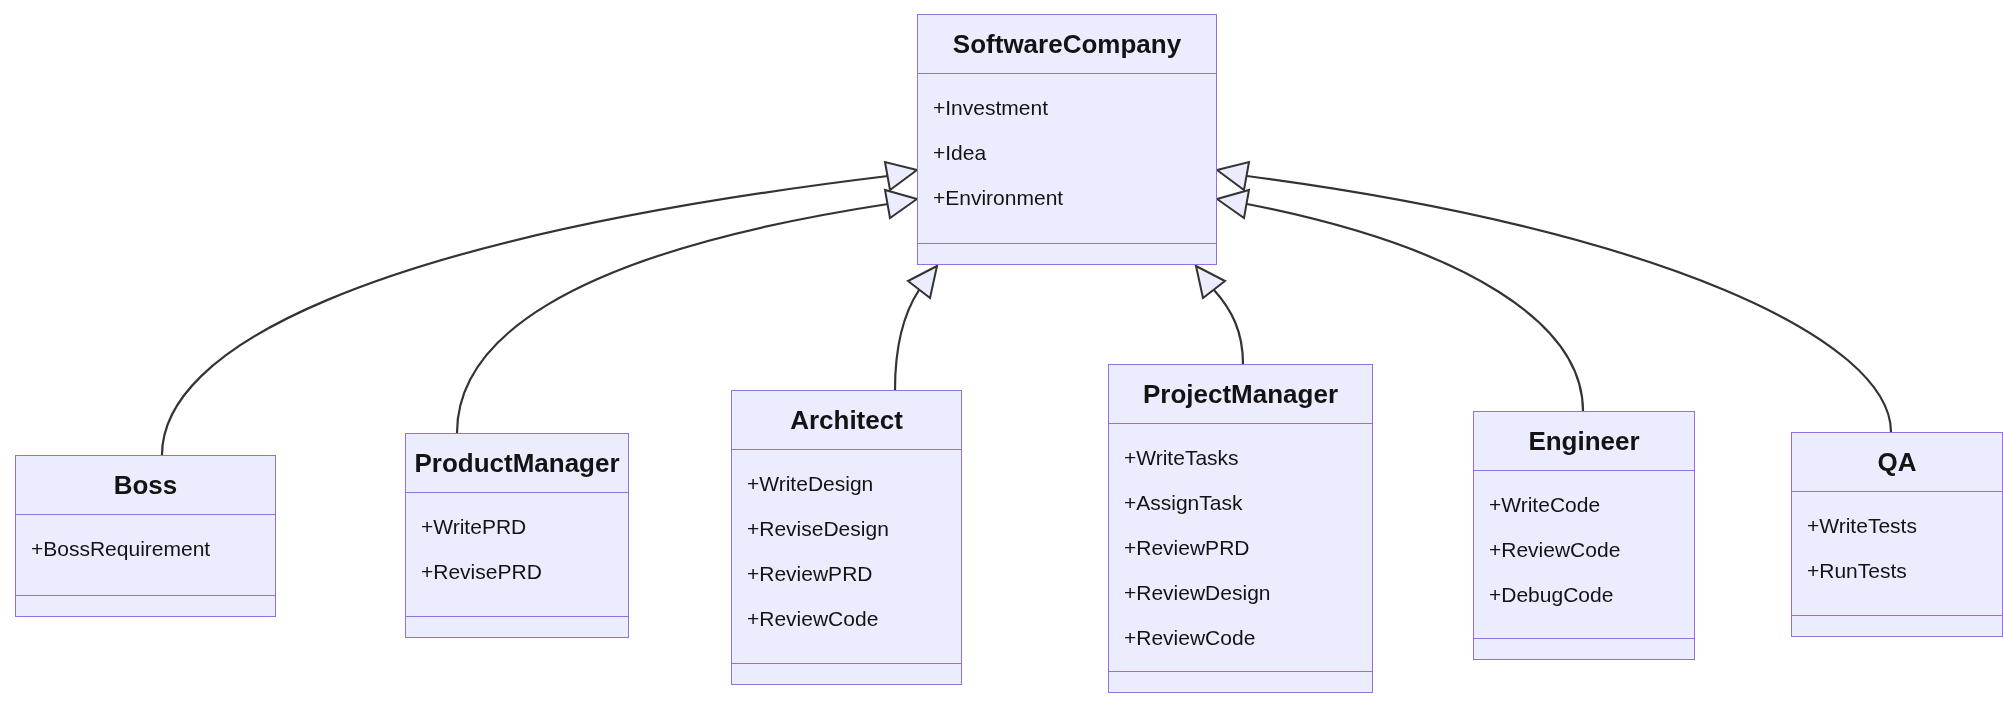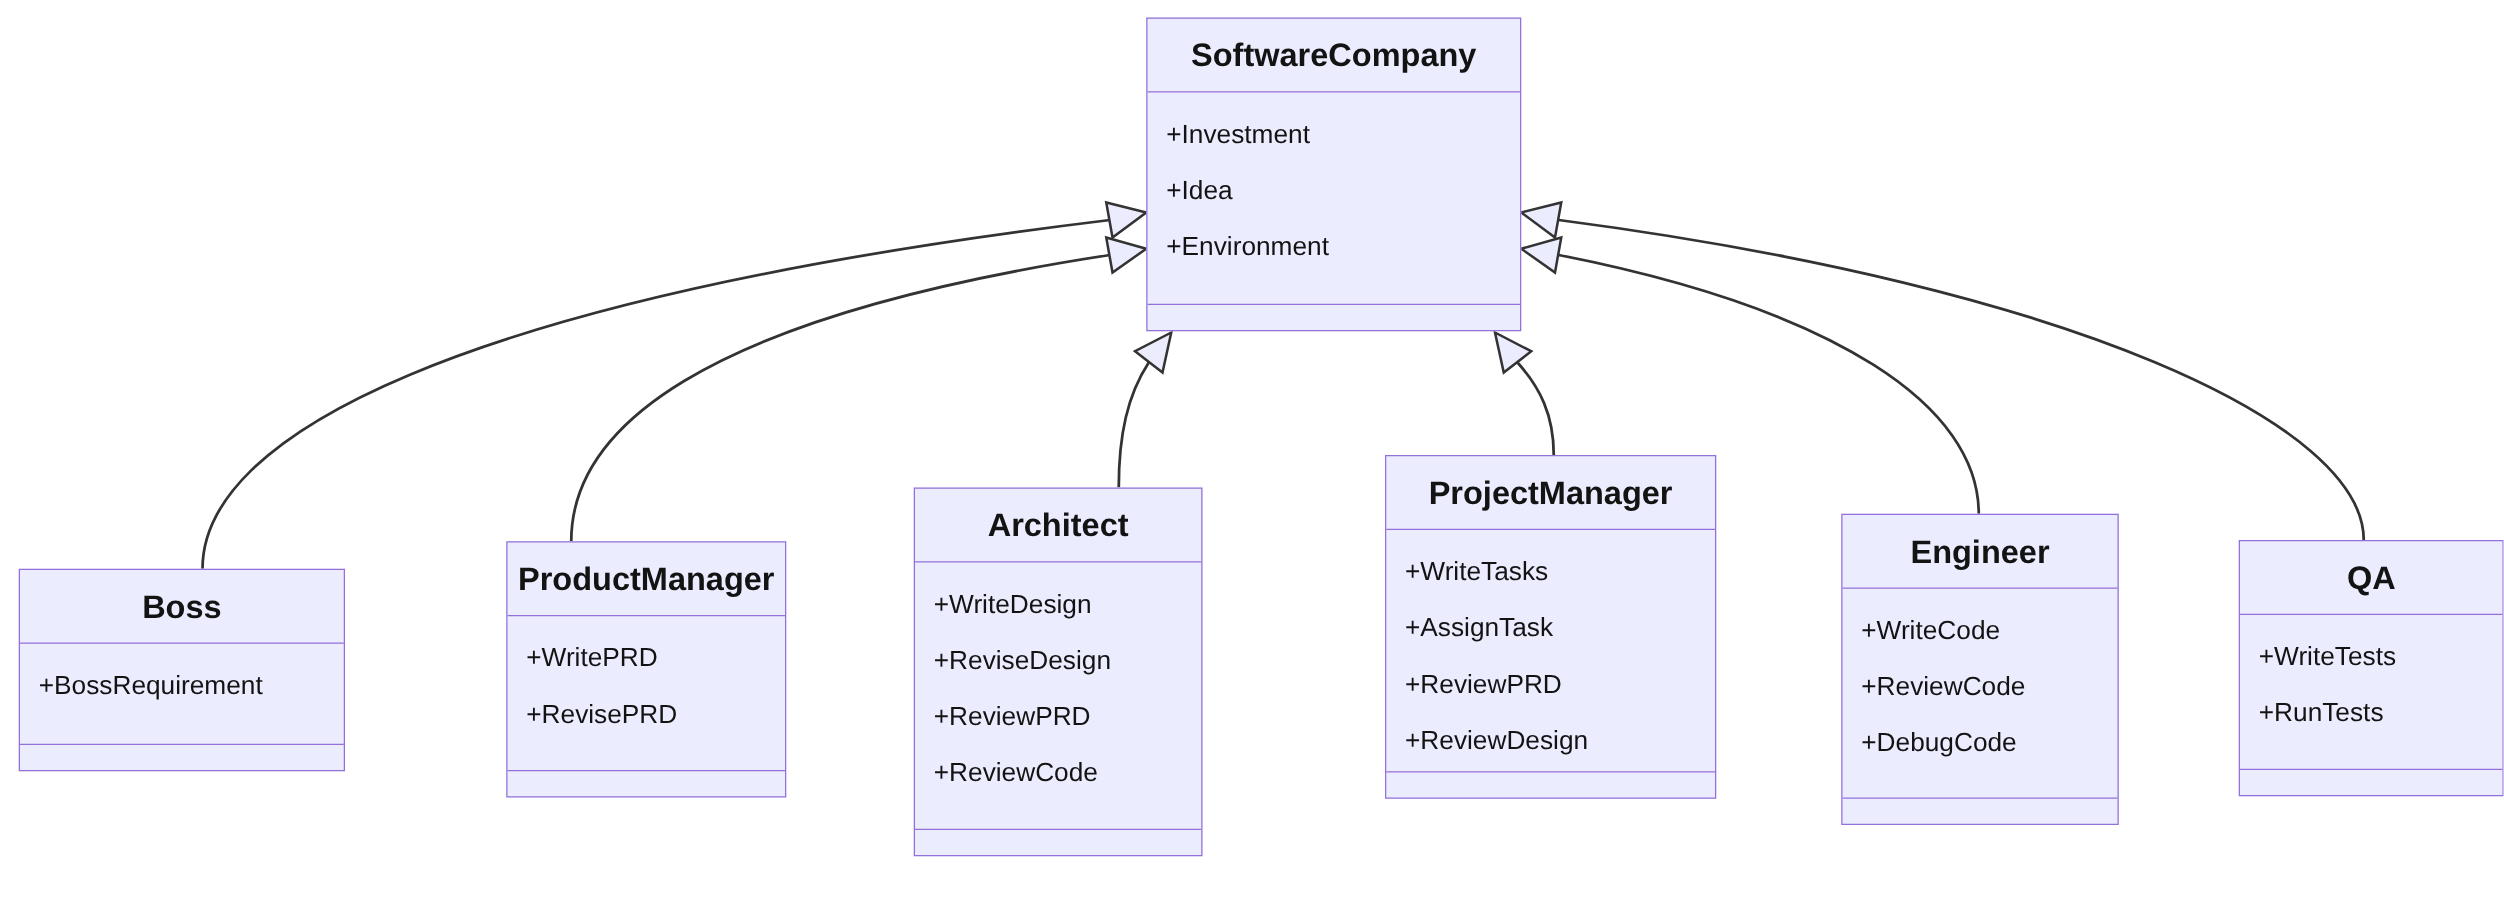--- a/index.html
+++ b/index.html
@@ -117,21 +117,21 @@
     <div class="class-title">Architect</div>
     <div class="class-members">
       <div class="member">+WriteDesign</div>
       <div class="member">+ReviseDesign</div>
       <div class="member">+ReviewPRD</div>
       <div class="member">+ReviewCode</div>
     </div>
     <div class="class-footer"></div>
   </div>
 
-  <div class="class-box" style="left:1108px;top:364px;width:265px;height:275px">
+  <div class="class-box" style="left:1108px;top:364px;width:265px;height:329px">
     <div class="class-title">ProjectManager</div>
     <div class="class-members">
       <div class="member">+WriteTasks</div>
       <div class="member">+AssignTask</div>
       <div class="member">+ReviewPRD</div>
       <div class="member">+ReviewDesign</div>
       <div class="member">+ReviewCode</div>
     </div>
     <div class="class-footer"></div>
   </div>

